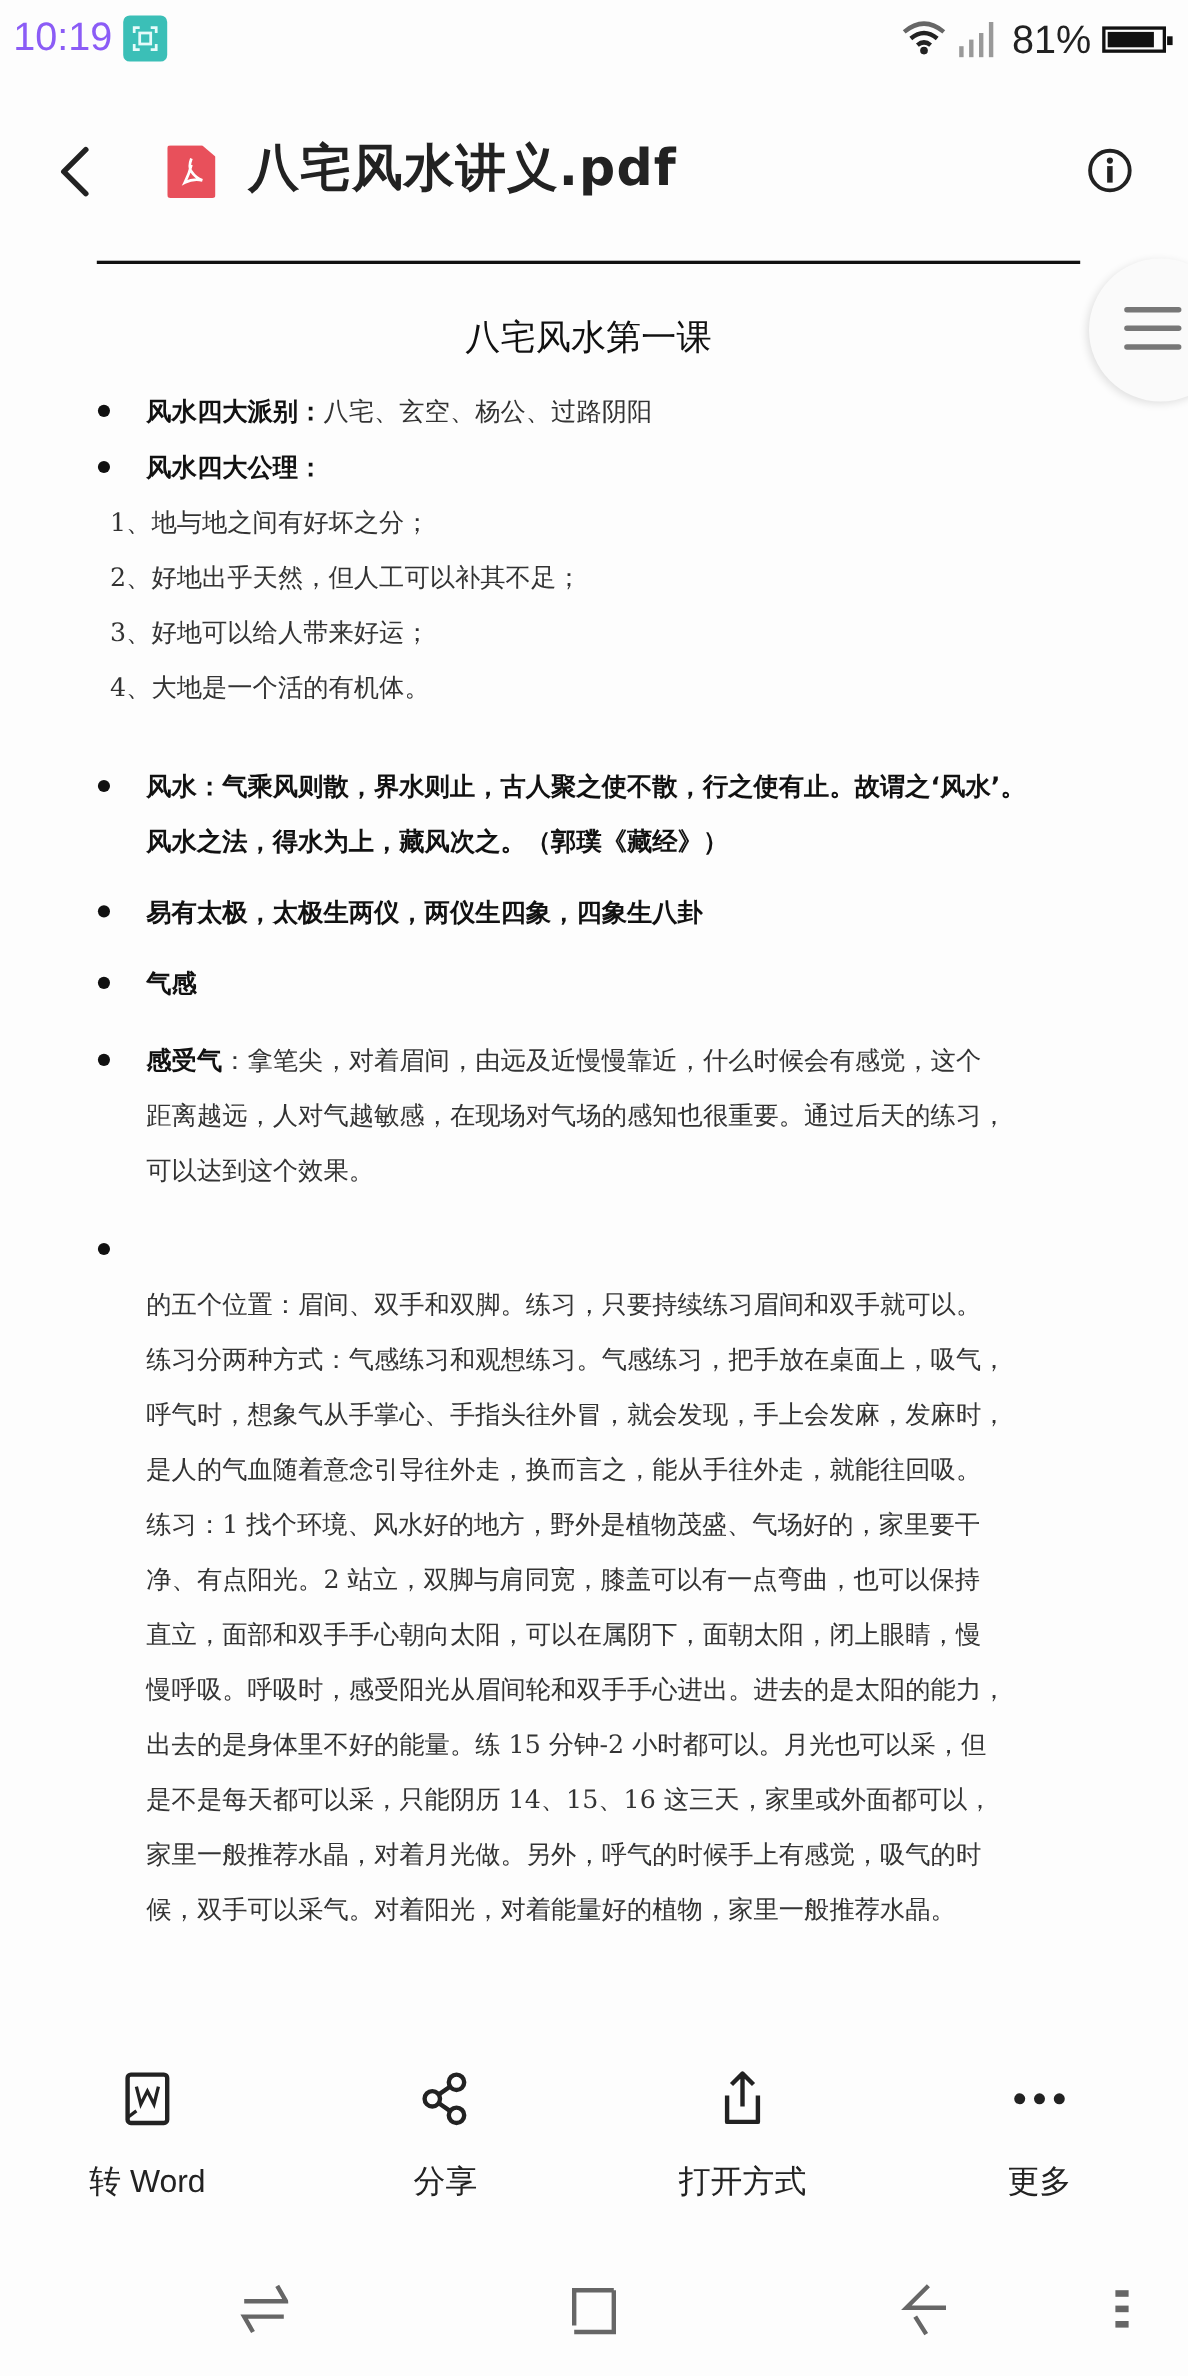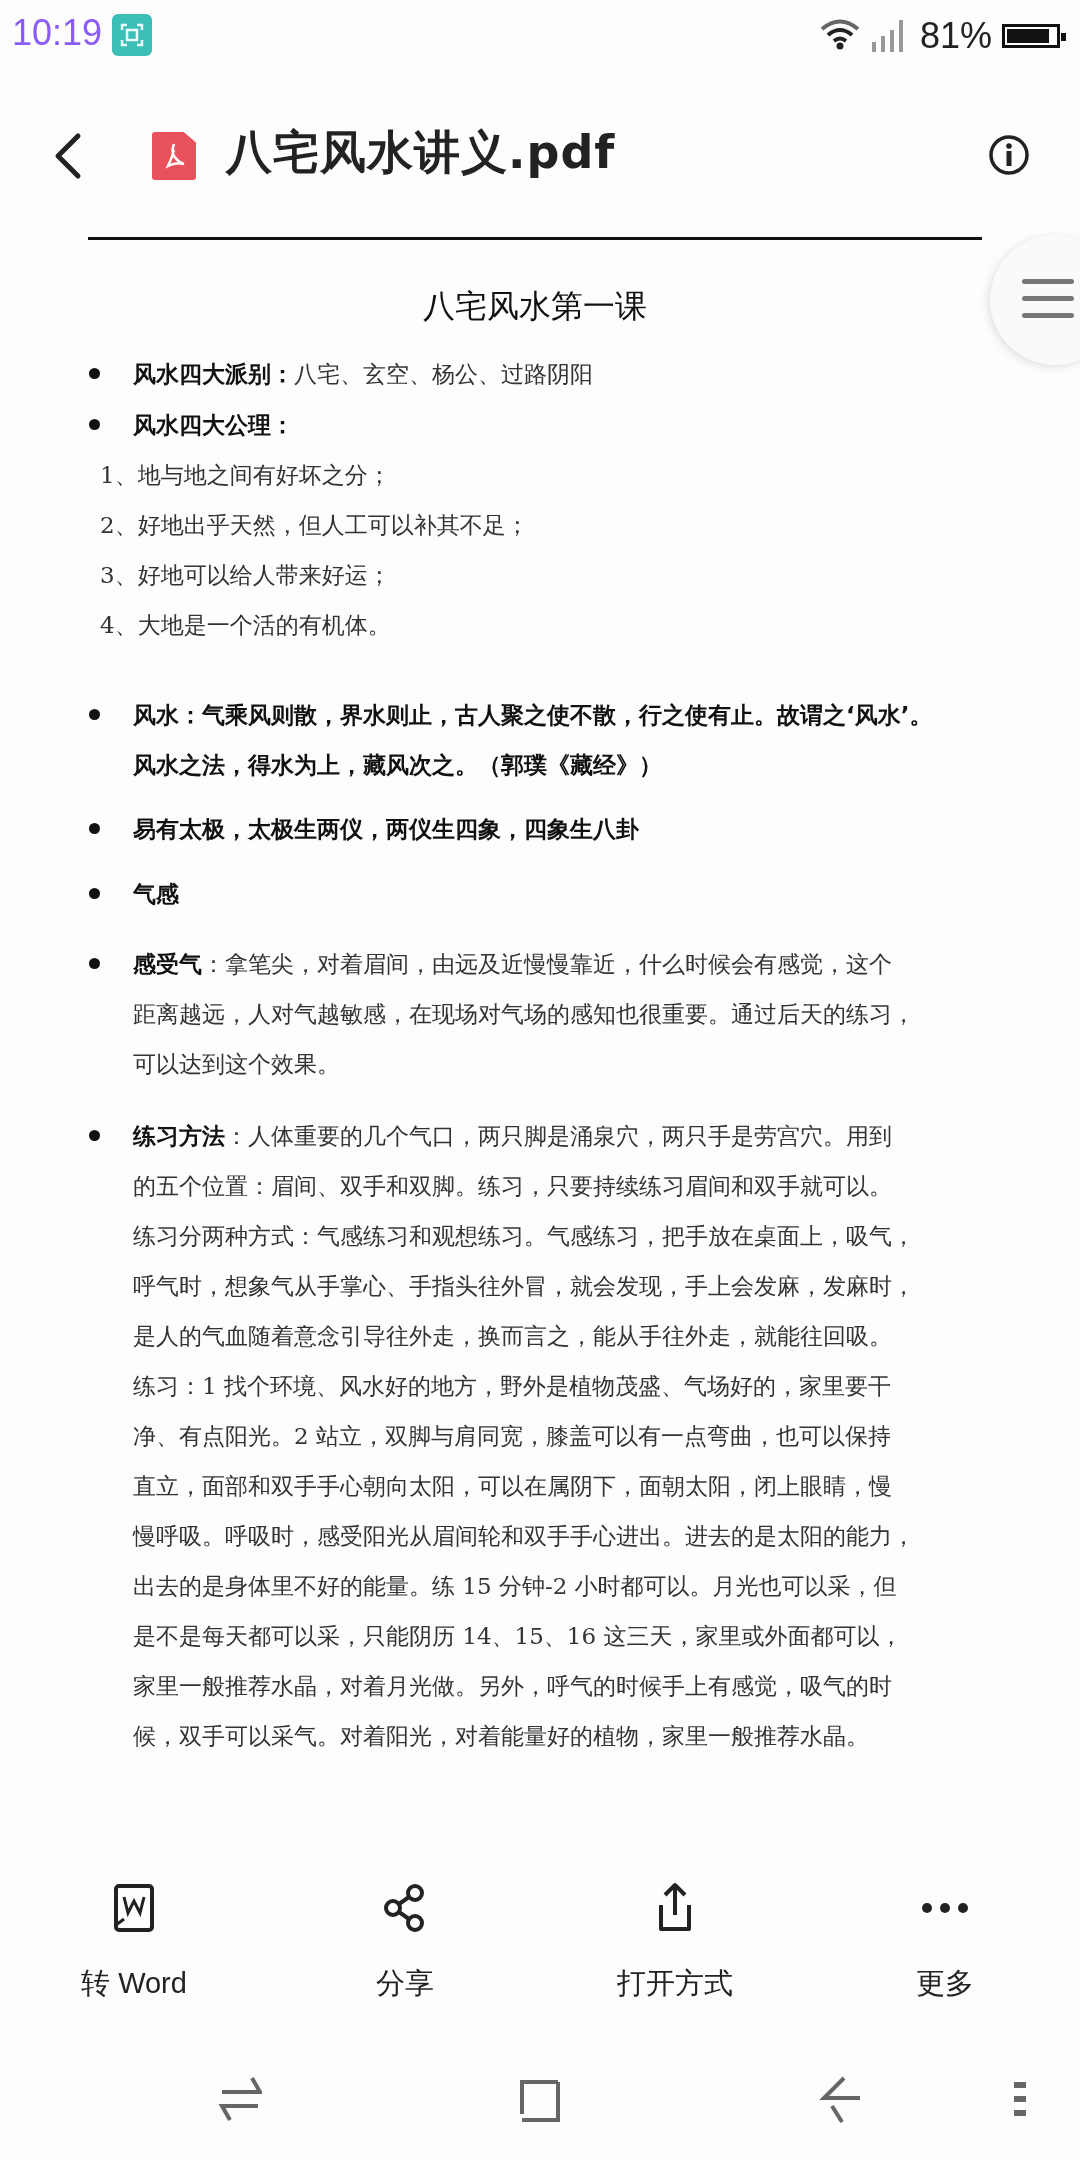--- a/index.html
+++ b/index.html
@@ -138,21 +138,20 @@
 
   <span class="bullet" style="top:653px"></span>
   <div class="line bold" style="top:644px">气感</div>
 
   <span class="bullet" style="top:723px"></span>
   <div class="line" style="top:714px"><span class="bold">感受气</span><span>：拿笔尖，对着眉间，由远及近慢慢靠近，什么时候会有感觉，这个</span></div>
   <div class="line" style="top:764px">距离越远，人对气越敏感，在现场对气场的感知也很重要。通过后天的练习，</div>
   <div class="line" style="top:814px">可以达到这个效果。</div>
 
   <span class="bullet" style="top:895px"></span>
-  <div class="line" style="top:886px"><span class="bold">练习方法</span><span>：人体重要的几个气口，两只脚是涌泉穴，两只手是劳宫穴。用到</span></div>
   <div class="line" style="top:936px">的五个位置：眉间、双手和双脚。练习，只要持续练习眉间和双手就可以。</div>
   <div class="line" style="top:986px">练习分两种方式：气感练习和观想练习。气感练习，把手放在桌面上，吸气，</div>
   <div class="line" style="top:1036px">呼气时，想象气从手掌心、手指头往外冒，就会发现，手上会发麻，发麻时，</div>
   <div class="line" style="top:1086px">是人的气血随着意念引导往外走，换而言之，能从手往外走，就能往回吸。</div>
   <div class="line" style="top:1136px">练习：1 找个环境、风水好的地方，野外是植物茂盛、气场好的，家里要干</div>
   <div class="line" style="top:1186px">净、有点阳光。2 站立，双脚与肩同宽，膝盖可以有一点弯曲，也可以保持</div>
   <div class="line" style="top:1286px">慢呼吸。呼吸时，感受阳光从眉间轮和双手手心进出。进去的是太阳的能力，</div>
   <div class="line" style="top:1236px">直立，面部和双手手心朝向太阳，可以在属阴下，面朝太阳，闭上眼睛，慢</div>
   <div class="line" style="top:1336px">出去的是身体里不好的能量。练 15 分钟-2 小时都可以。月光也可以采，但</div>
   <div class="line" style="top:1386px">是不是每天都可以采，只能阴历 14、15、16 这三天，家里或外面都可以，</div>

